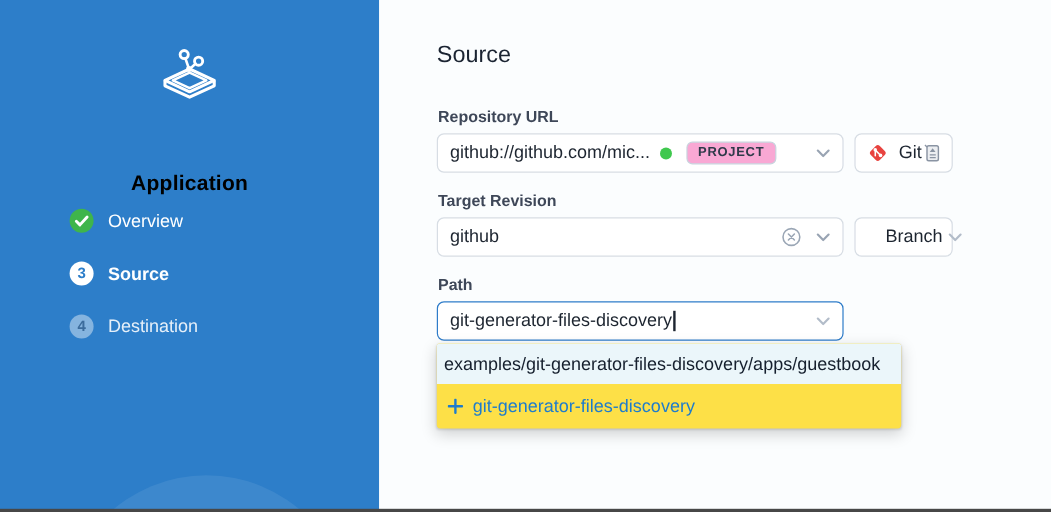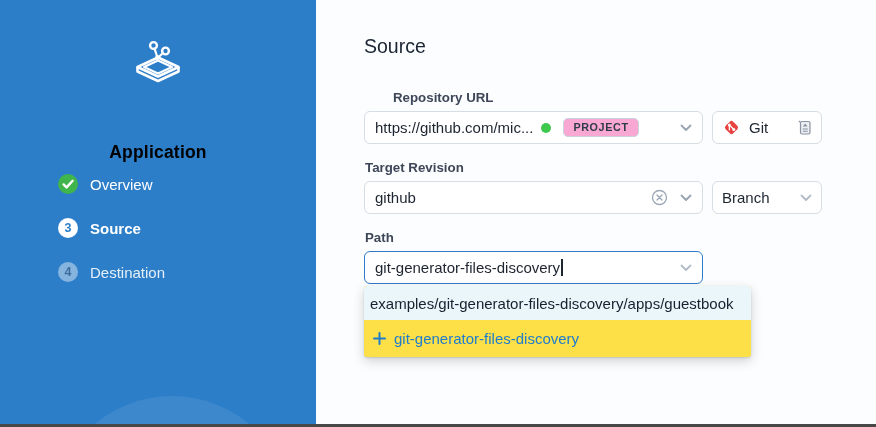--- a/index.html
+++ b/index.html
@@ -43,48 +43,48 @@
   
   .main { position: absolute; left: 316px; top: 0; width: 560px; height: 427px; background: #fbfdfe; }
   .page-title {
     position: absolute; left: 48px; top: 35px;
     font-size: 19.5px; font-weight: 500; color: #1b2432;
   }
   .field-label {
     position: absolute; left: 49px;
     font-size: 13.3px; font-weight: 600; color: #3e4758;
   }
-  .lbl-repo { top: 90px; margin-left: 28px; } .lbl-rev { top: 160px; } .lbl-path { top: 230px; }
+  .lbl-repo { top: 90px; } .lbl-rev { top: 160px; } .lbl-path { top: 230px; }
 
   .inputbox {
     position: absolute; left: 48px; width: 339px; height: 33px;
     background: #ffffff; border: 1px solid #d7dde4; border-radius: 6px;
     display: flex; align-items: center; padding: 0 10px; cursor: text;
   }
   .in-repo { top: 111px; } .in-rev { top: 181px; }
   .in-path { top: 251px; border: 1.5px solid #2e7cc9; }
   .input-text { font-size: 15px; color: #1d2530; white-space: nowrap; overflow: hidden; }
   .spacer { flex: 1; }
 
   .status-dot { width: 10px; height: 10px; border-radius: 50%; background: #3fc84e; margin-left: 8px; flex: 0 0 10px; }
   .badge {
     margin-left: 12px; border: 1px solid #c9d3de; border-radius: 5px; background: #f9a8d4;
     padding: 3.5px 9px; font-size: 10.8px; font-weight: 600; letter-spacing: .6px; color: #2f3a4a;
     line-height: 1;
   }
   .chev { margin-left: 12px; flex: 0 0 12px; display: flex; cursor: pointer; }
 
   .typebox {
-    position: absolute; left: 396px; width: 110px; height: 33px;
+    position: absolute; left: 396px; width: 82px; height: 33px;
     background: #ffffff; border: 1px solid #d7dde4; border-radius: 6px;
     display: flex; align-items: center; padding: 0 9px; cursor: pointer;
   }
   .tb-repo { top: 111px; } .tb-rev { top: 181px; }
   .typebox .t-label { font-size: 15px; color: #1d2530; margin-left: 8px; }
-  .typebox .t-label.no-ico { margin-left: 0; }
+  .typebox .t-label.no-ico { margin-left: 16px; }
 
   .caret {
     display: inline-block; width: 1.5px; height: 17px; background: #1d2530;
     margin-left: 1px; animation: blink 1.1s steps(1) infinite;
   }
   @keyframes blink { 50% { opacity: 0; } }
 
   .clear-btn { display: flex; margin-left: 10px; cursor: pointer; }
 
   
@@ -145,21 +145,21 @@
     </ul>
 
     <div class="deco-circle"></div>
   </div>
 
   <div class="main">
     <div class="page-title">Source</div>
 
     <div class="field-label lbl-repo">Repository URL</div>
     <div class="inputbox in-repo">
-      <span class="input-text">https://github.com/mic...</span>
+      <span class="input-text">github://github.com/mic...</span>
       <span class="status-dot"></span>
       <span class="badge">PROJECT</span>
       <span class="spacer"></span>
       <span class="chev">
         <svg width="12" height="8" viewBox="0 0 12 8">
             <path d="M1.5 1.5 L6 6 L10.5 1.5" stroke="#99a4b3" stroke-width="1.8" fill="none" stroke-linecap="round" stroke-linejoin="round"></path>
           </svg>
       </span>
     </div>
     <div class="typebox tb-repo">

